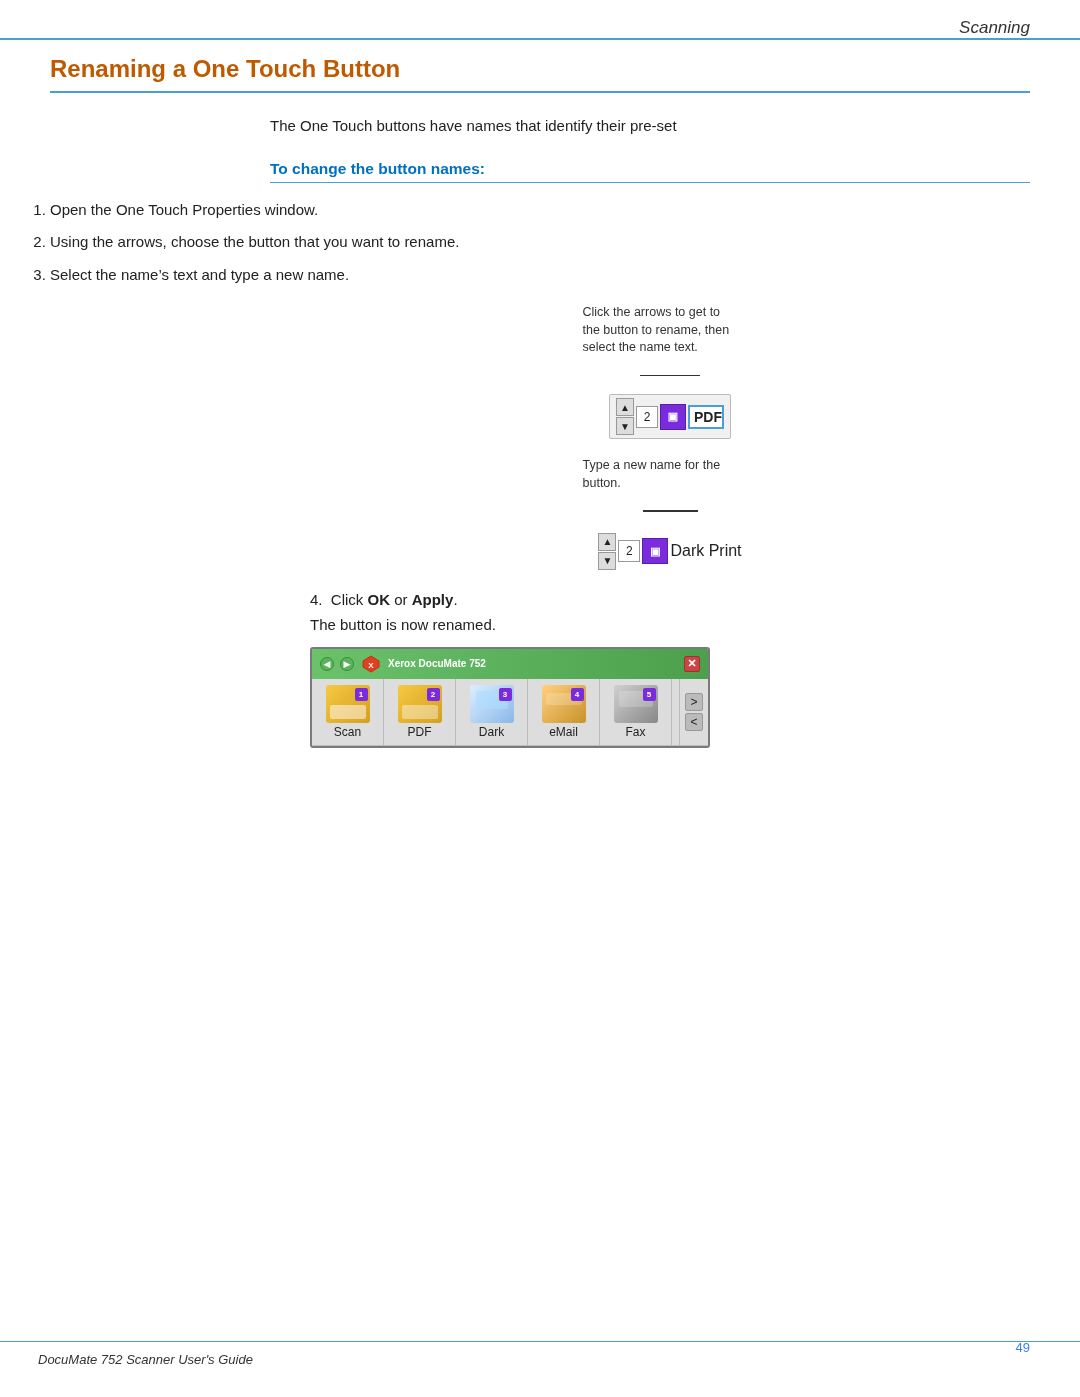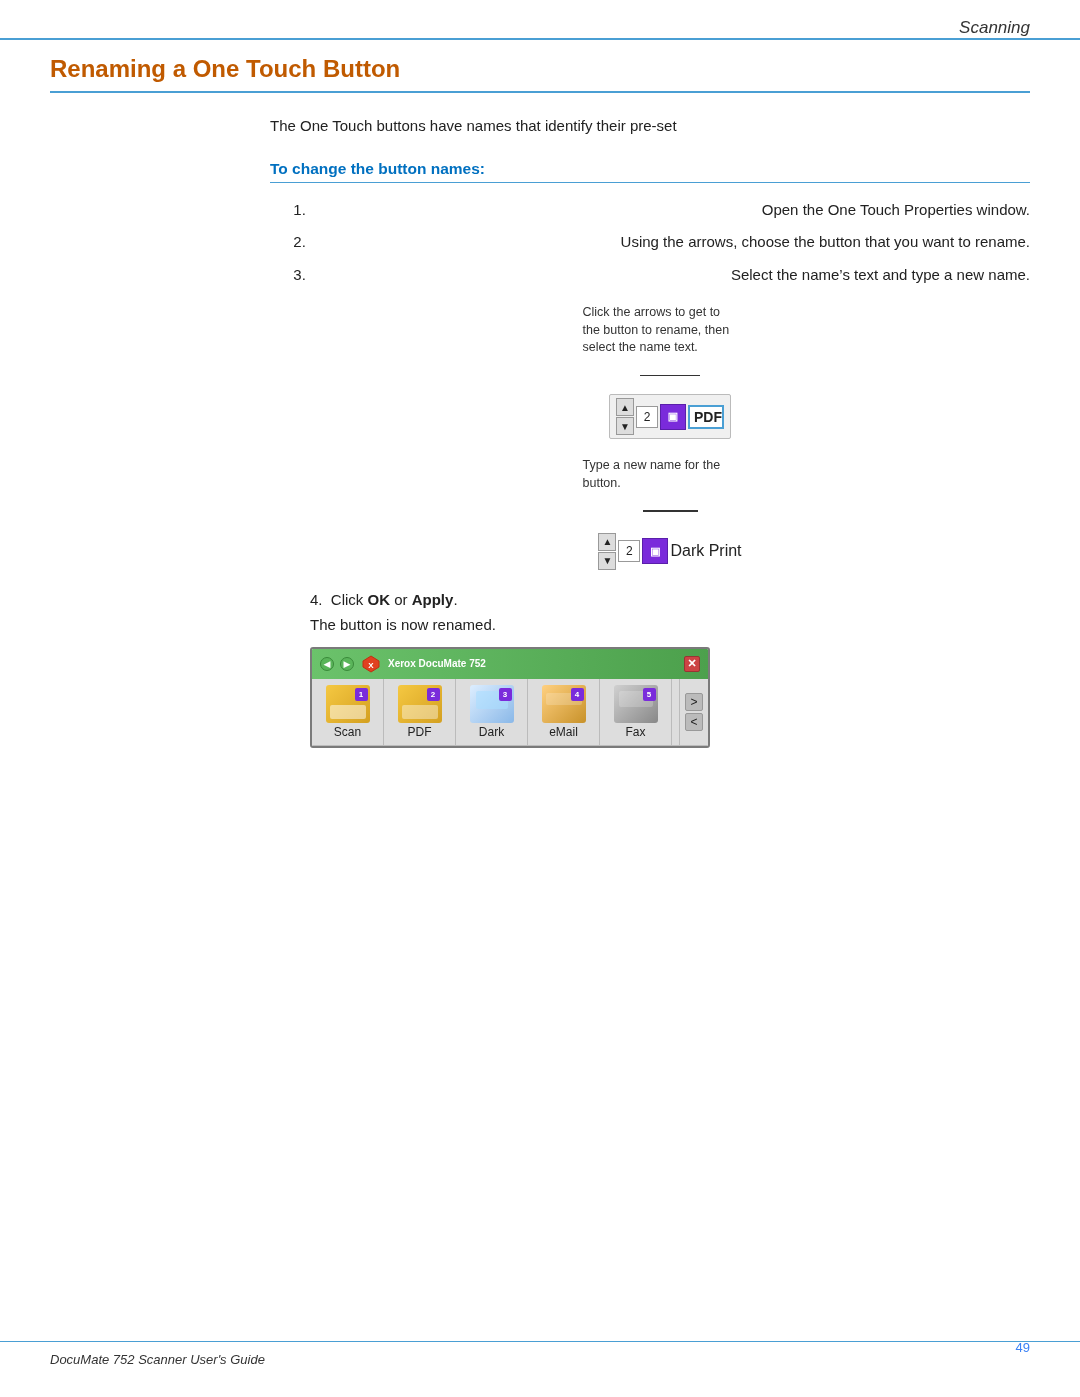--- a/index.html
+++ b/index.html
@@ -36,21 +36,21 @@
       position: absolute;
       bottom: 55px;
       left: 0;
       right: 0;
       height: 1.5px;
       background: #4a9fd4;
     }
     .footer-left {
       position: absolute;
       bottom: 30px;
-      left: 50px;
+      left: 38px;
       font-style: italic;
       font-size: 13px;
       color: #333;
     }
     .footer-right {
       position: absolute;
       bottom: 42px;
       right: 50px;
       font-size: 13px;
       color: #3b82f6;
@@ -90,23 +90,21 @@
       font-size: 15.5px;
       font-weight: bold;
       color: #0070c0;
       border-bottom: 1.5px solid #4a9fd4;
       padding-bottom: 4px;
       margin-bottom: 16px;
     }
 
     
     .steps-list {
-      margin-left: 260px;
       margin-top: 0;
-      text-align: right;
     }
     .steps-list li {
       margin-bottom: 10px;
       font-size: 15px;
       line-height: 1.5;
       list-style-type: decimal;
     }
 
     
     .diagram-area {

